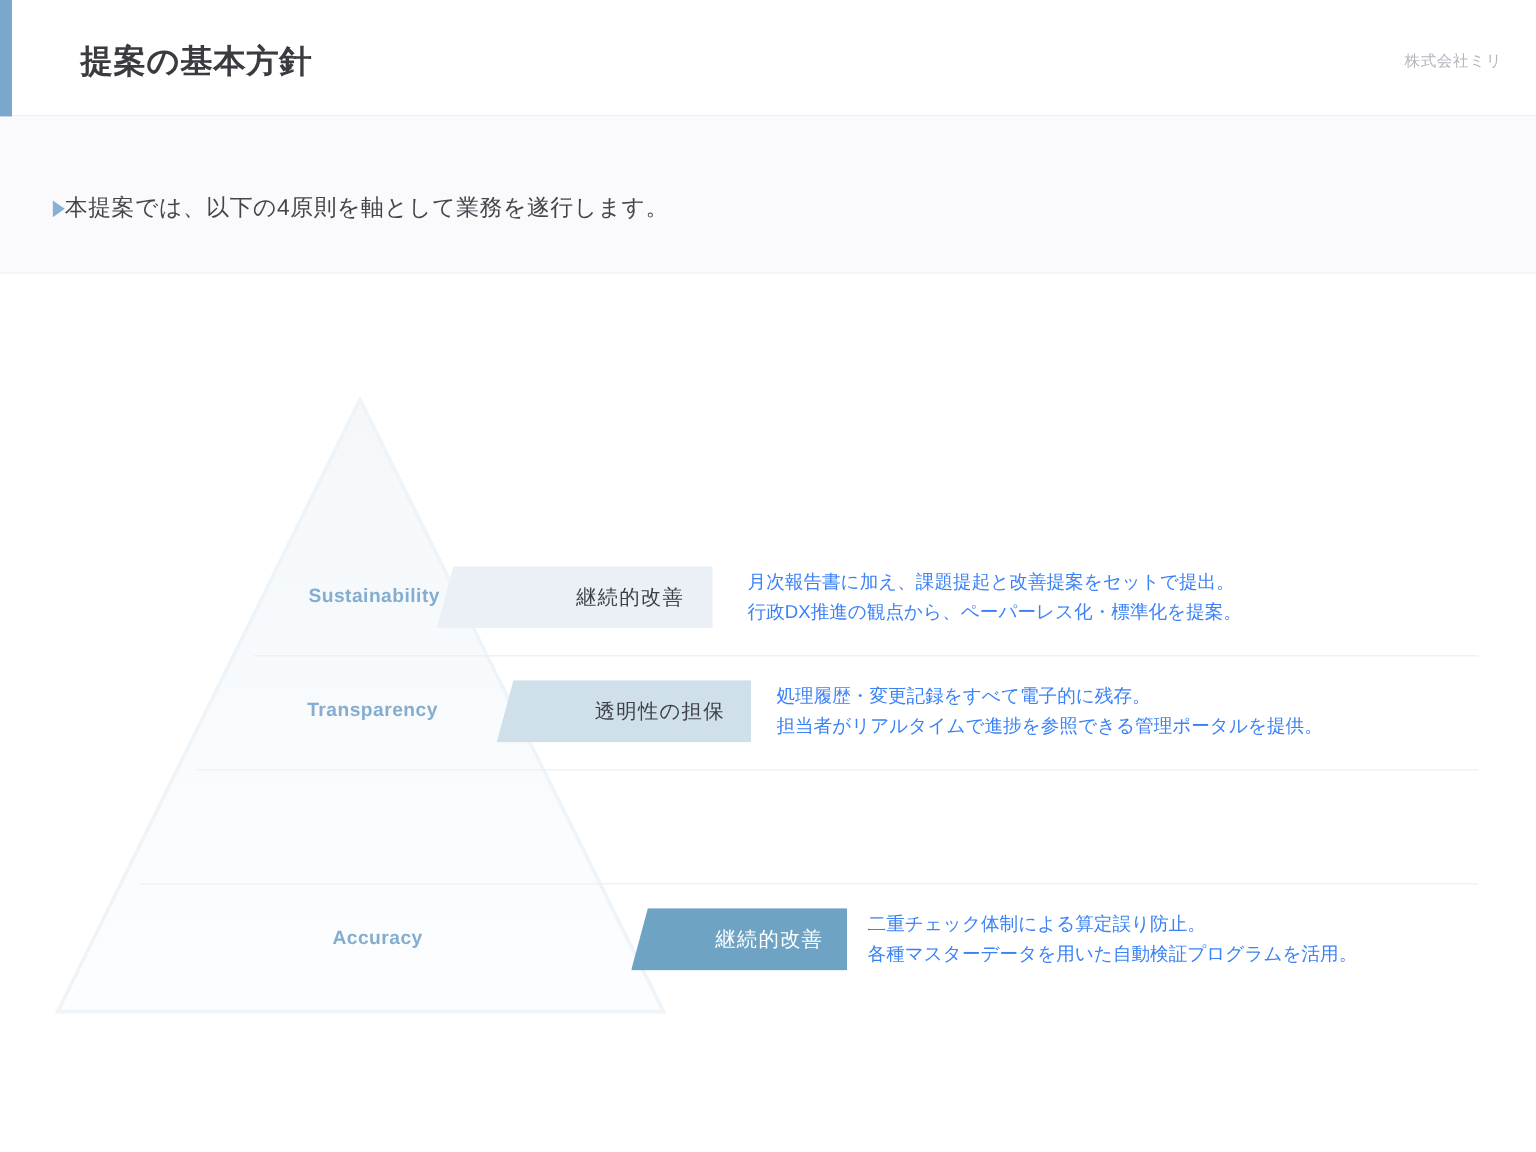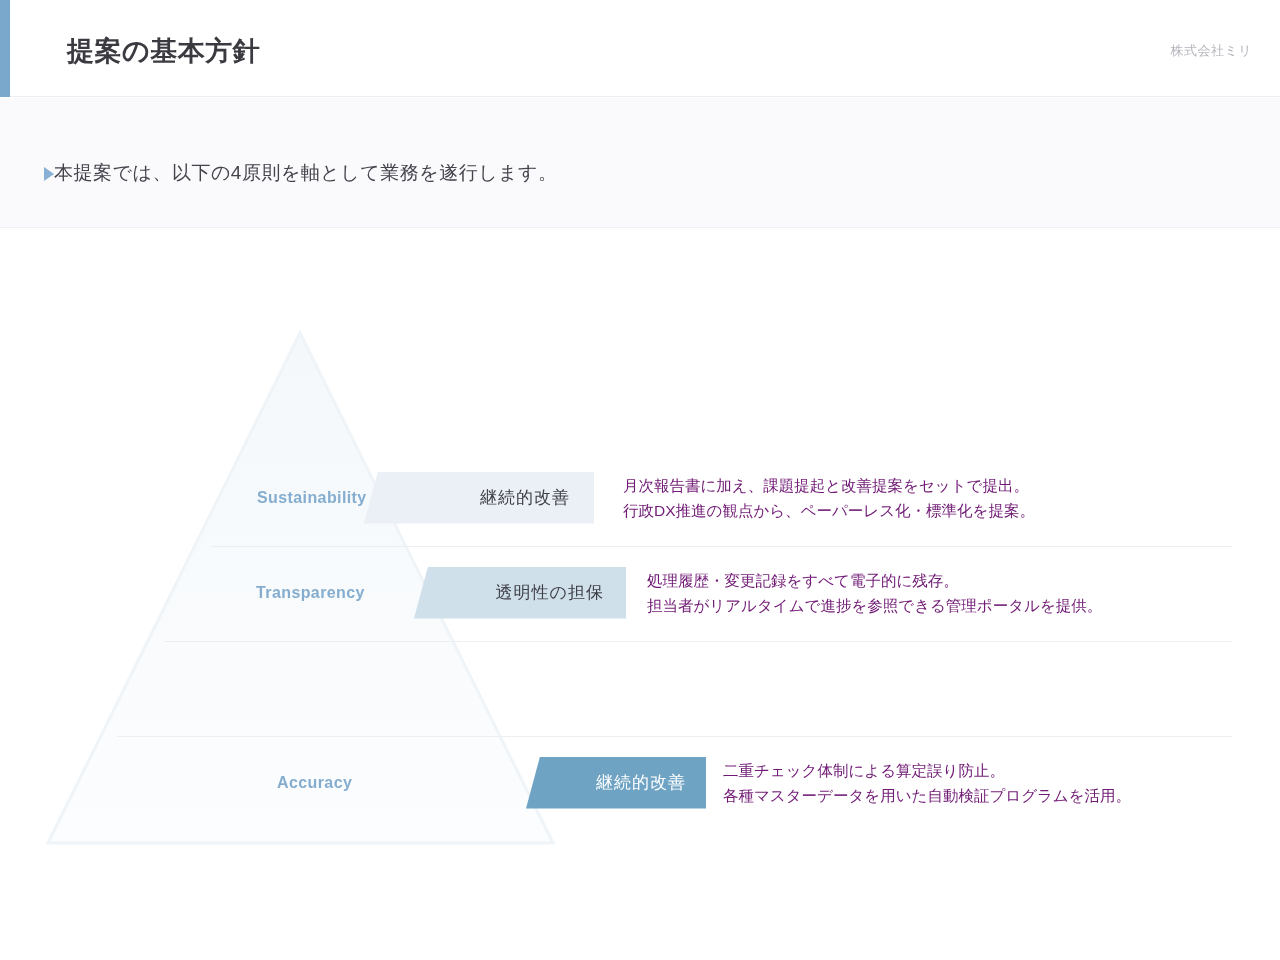--- a/index.html
+++ b/index.html
@@ -82,21 +82,21 @@
     position:relative; z-index:2;
     font-size:17px; letter-spacing:1px; white-space:nowrap;
   }
   .arrow-shape {
     position:absolute; left:0; top:0; width:100%; height:100%;
     clip-path:polygon(14px 0, 100% 0, 100% 22%, calc(100% + 0px) 50%, 100% 78%, 100% 100%, 0 100%);
     z-index:1;
   }
   .desc {
     position:absolute; top:50%; transform:translateY(-50%);
-    font-size:15.5px; color:#701a75; line-height:1.62;
+    font-size:15.5px; color:#3b82f6; line-height:1.62;
     white-space:nowrap;
   }
   .divider {
     position:absolute; height:1px; background:#edeef1;
   }
 </style>
 </head>
 <body>
 
 <div class="header">

